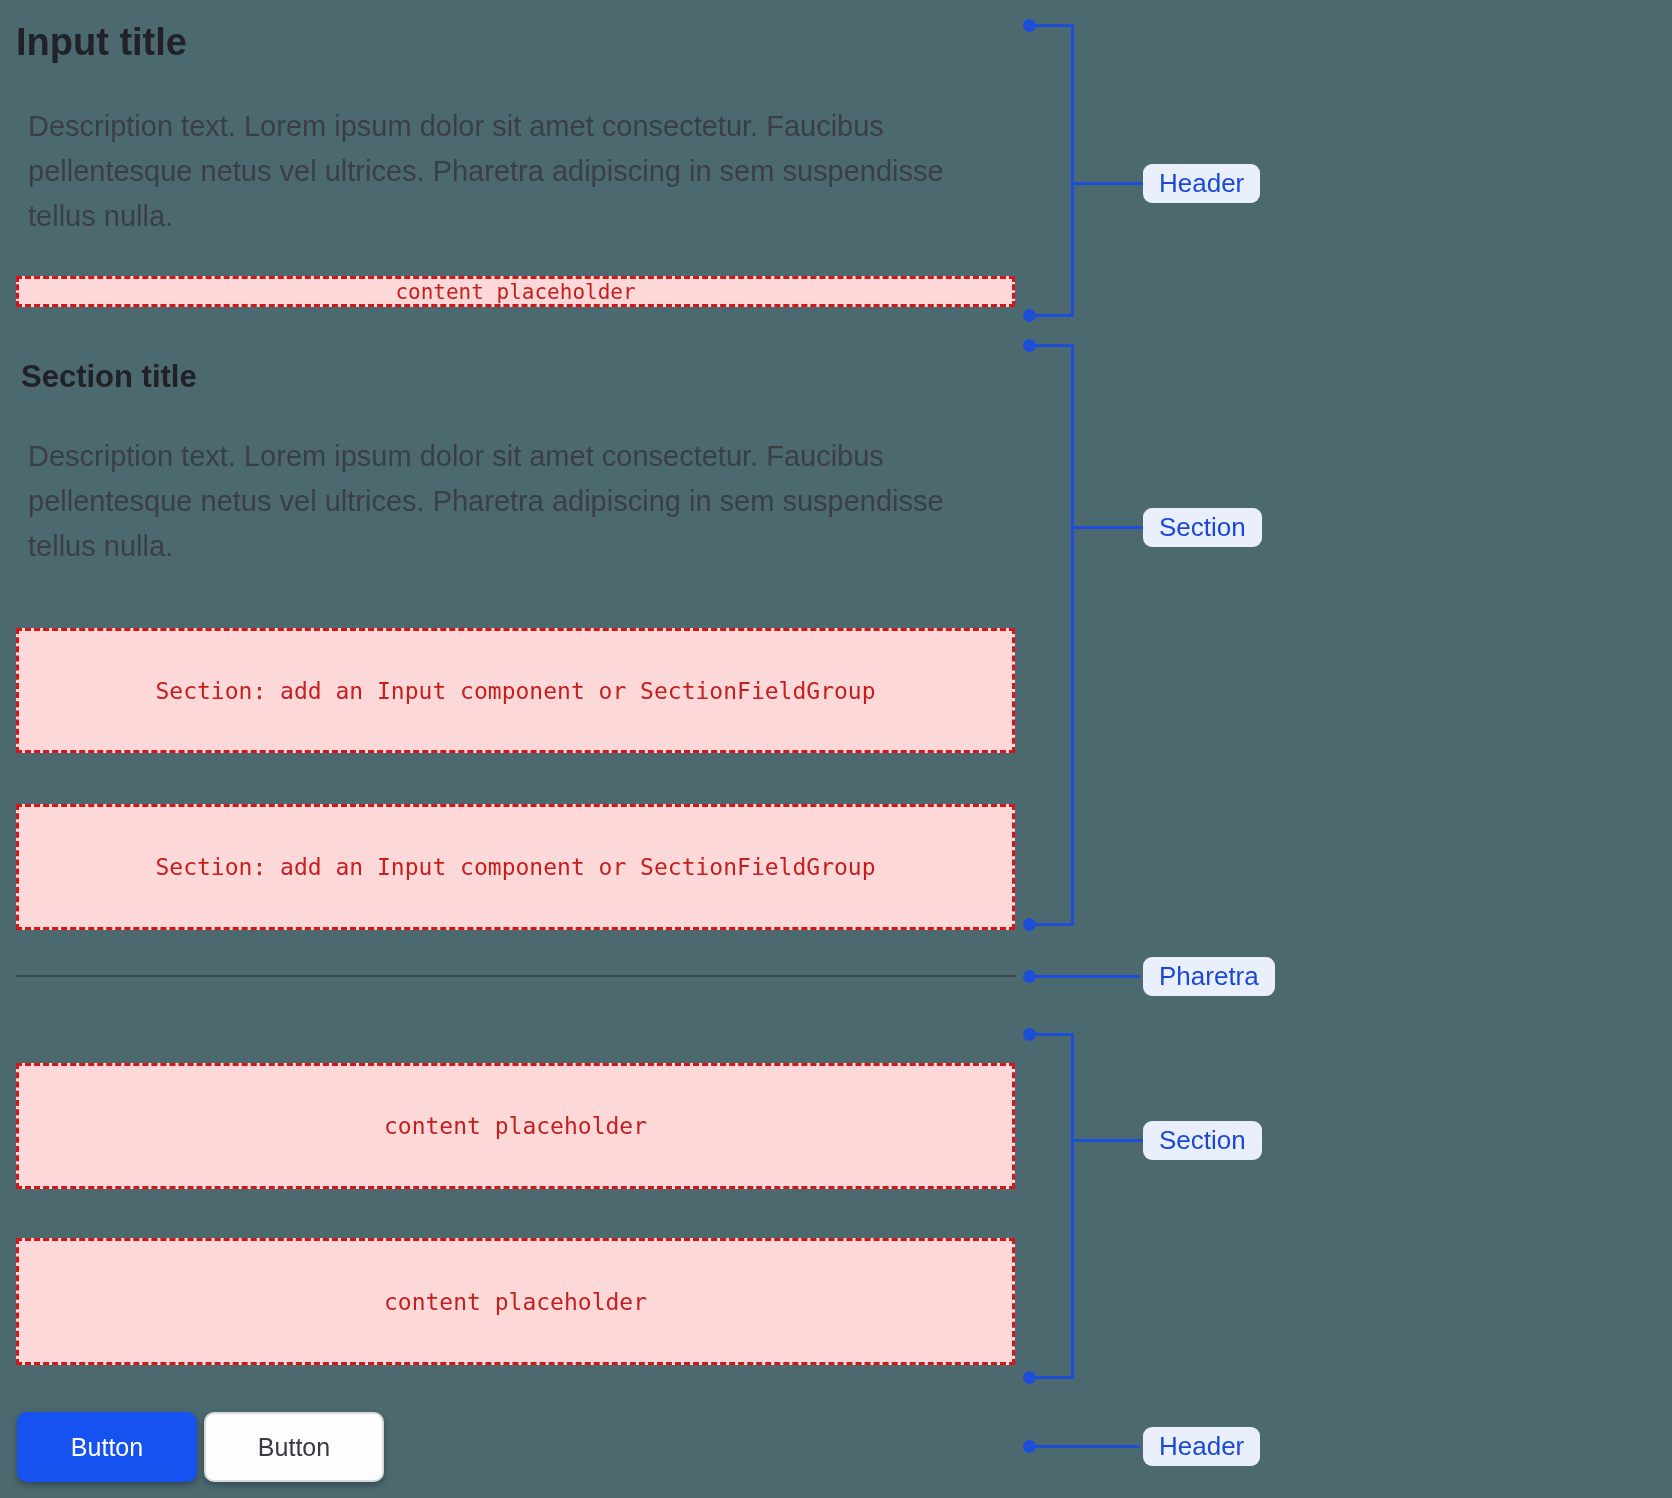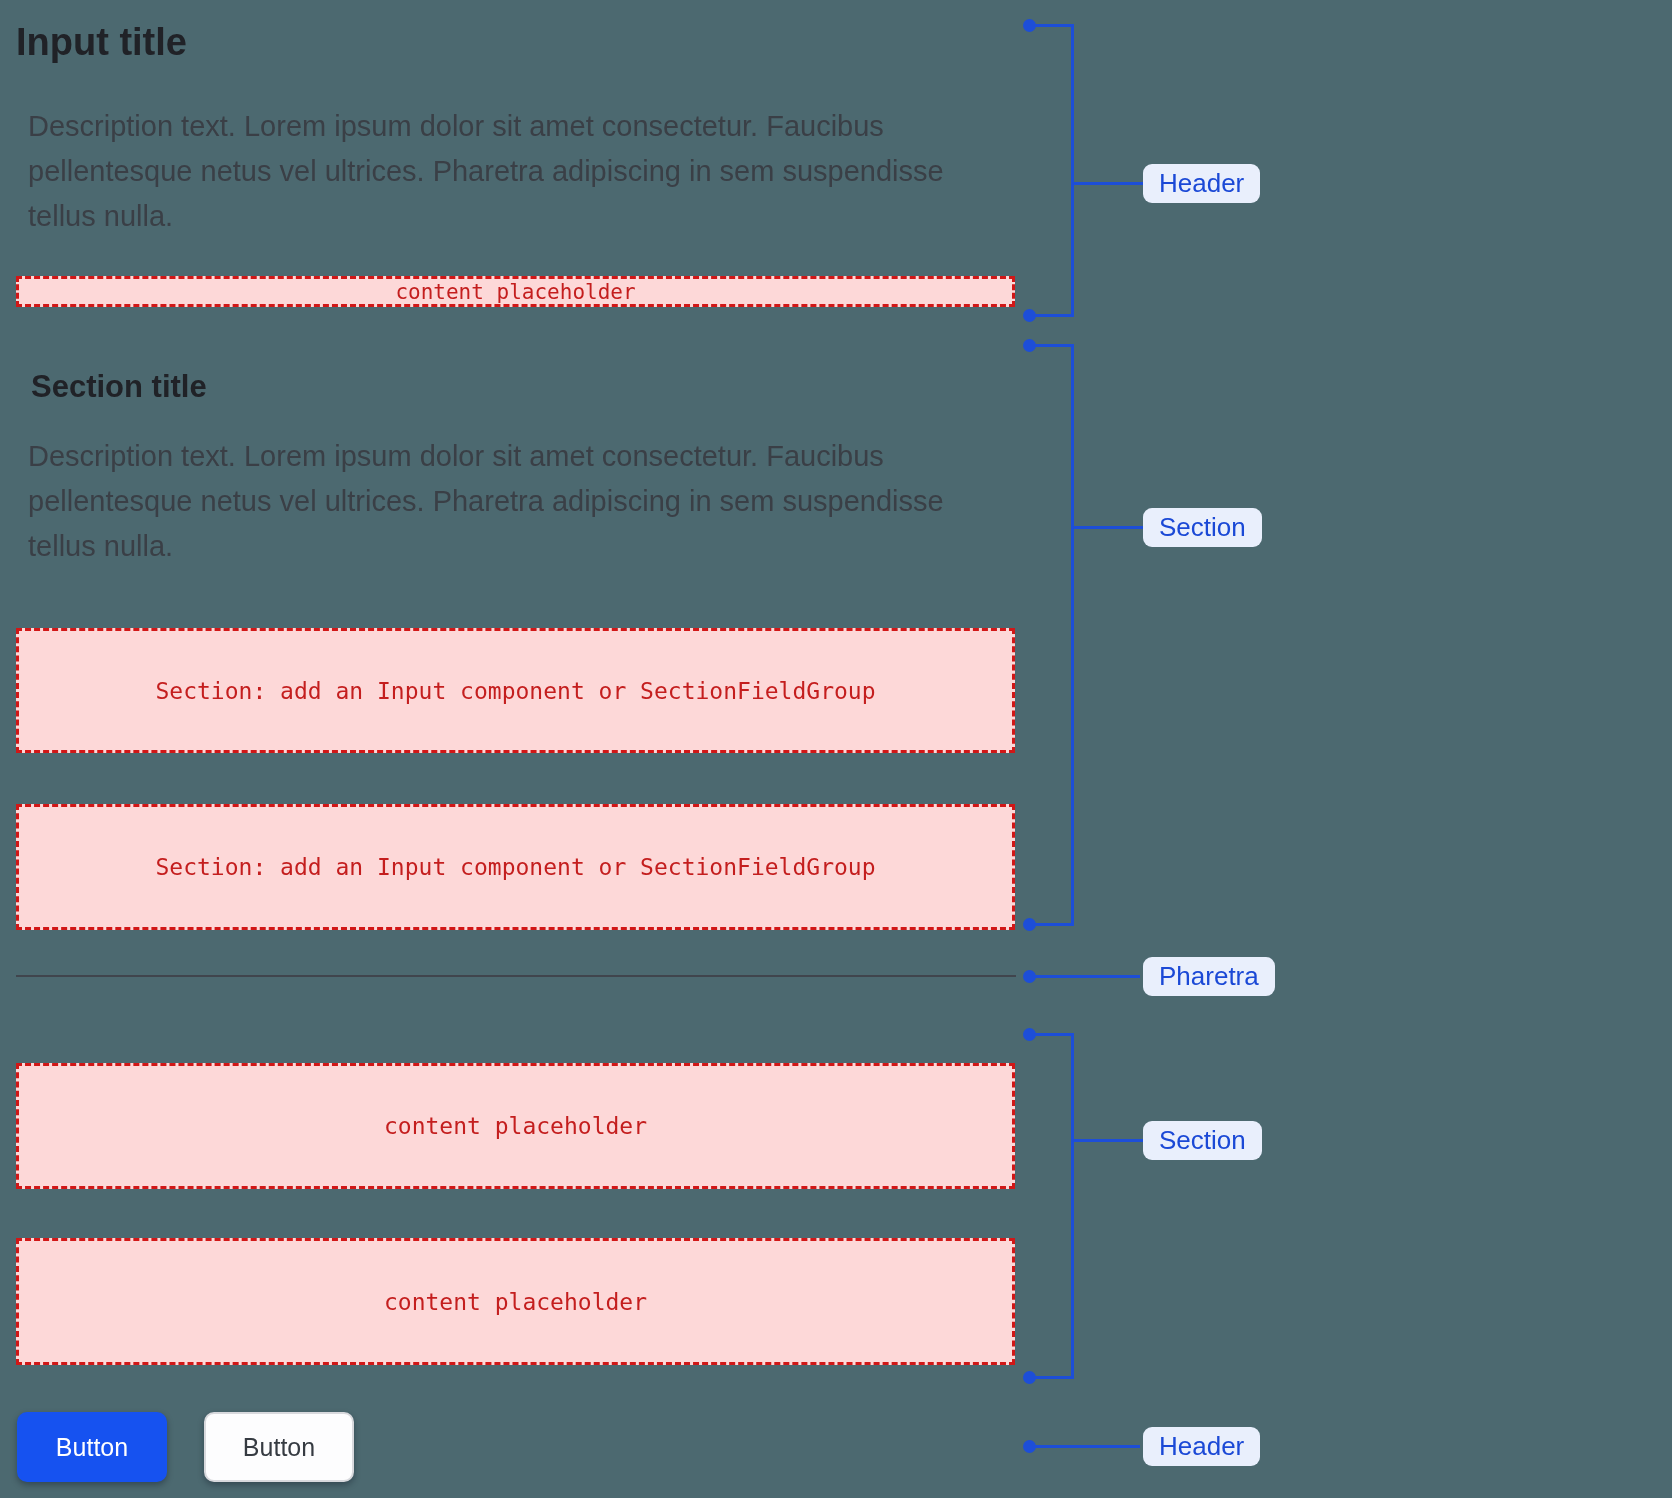--- a/index.html
+++ b/index.html
@@ -14,42 +14,42 @@
   .form-title{
     position:absolute;left:16px;top:18px;margin:0;
     font-size:38px;line-height:48px;font-weight:700;color:#202227;
   }
   .desc{
     position:absolute;left:16px;margin:12px;width:960px;
     font-size:29px;line-height:45px;font-weight:400;color:#3A3F46;
   }
   .desc-header{top:92px;}
   .section-title{
-    position:absolute;left:16px;top:352px;margin:15px;
+    position:absolute;left:16px;top:352px;margin:5px;
     font-size:31px;line-height:40px;font-weight:700;color:#202227;
   }
   .desc-section{top:422px;}
   .ph{
     position:absolute;left:16px;width:999px;box-sizing:border-box;
     background:#FDD8D8;border:3px dashed #D11717;
     color:#C41E1E;font-family:"DejaVu Sans Mono", monospace;font-size:23px;
     display:flex;align-items:center;justify-content:center;text-align:center;margin-top:20px;
   }
   .ph-header{top:256px;height:31px;font-size:21px;}
   .ph-s1a{top:608px;height:125px;}
   .ph-s1b{top:784px;height:126px;}
   .separator{
     position:absolute;left:16px;top:975px;width:1000px;height:2px;
     background:#40454D;
   }
   .ph-s2a{top:1043px;height:126px;}
   .ph-s2b{top:1218px;height:127px;}
   
   .btn{
-    position:absolute;top:1412px;height:70px;width:150px;
+    position:absolute;top:1412px;height:70px;width:180px;
     border-radius:10px;font-family:"Liberation Sans", sans-serif;
     font-size:25px;font-weight:500;cursor:pointer;
     display:flex;align-items:center;justify-content:center;
     box-shadow:0 3px 6px rgba(10,15,30,0.35);
   }
   .btn-primary{left:17px;background:#1652F0;color:#FFFFFF;border:none;}
   .btn-secondary{left:204px;background:#FDFDFE;color:#363B42;border:2px solid #D8D9DD;box-sizing:border-box;}
   
   .dot{
     position:absolute;width:13px;height:13px;border-radius:50%;

